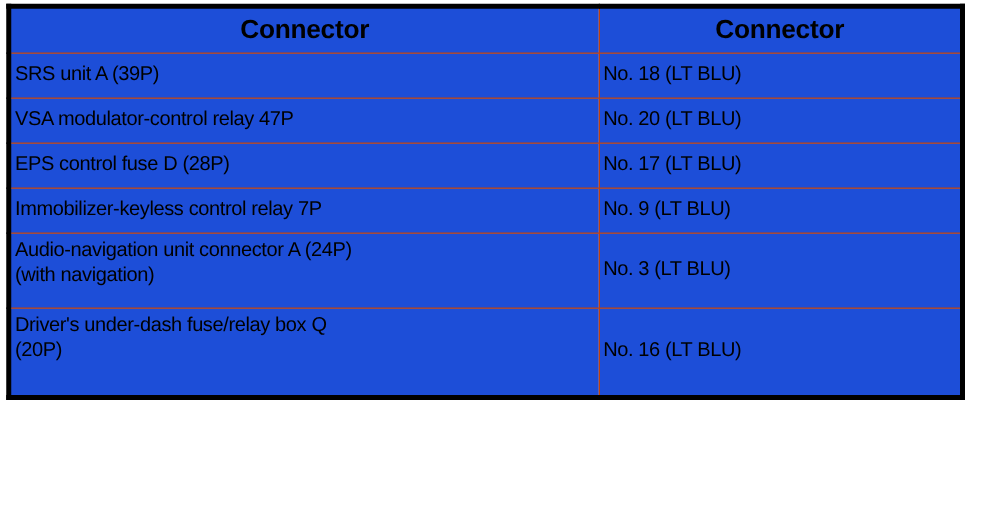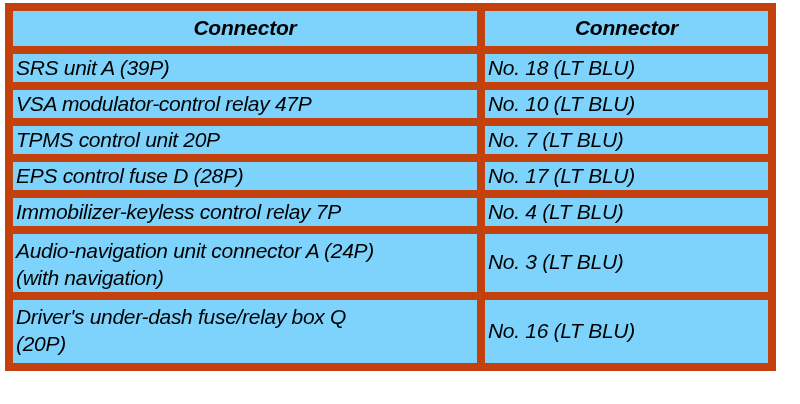--- a/index.html
+++ b/index.html
@@ -36,40 +36,39 @@
   table.spec-table col.col-connector { width: 472px; }
   table.spec-table col.col-terminal  { width: 291px; }
 
   
   table.spec-table {
     border: 4px solid #000000;
   }
 
   table.spec-table th,
   table.spec-table td {
-    border: 8px solid #c2410c;
+    border: 1px solid #c2410c;
     padding: 0;
     vertical-align: middle;
-    background: #7dd3fc;
-    font-style: italic;
+    background: #1d4ed8;
   }
 
   
   thead th {
     height: 35px;
     font-size: 21px;
     font-weight: bold;
     text-align: center;
     letter-spacing: -0.2px;
     line-height: 1.05;
   }
 
   
   tbody td {
-    font-size: 21px;
+    font-size: 16px;
     font-weight: normal;
     text-align: left;
     letter-spacing: -0.3px;
     line-height: 1.28;
   }
 
   tbody tr { height: 36px; }
   tbody tr.tall-row { height: 60px; }
   tbody tr.tall-row-last { height: 71px; }
 
@@ -126,48 +125,40 @@
         <td class="terminal-cell">
           <span class="cell-text">No. 18 (LT BLU)</span>
         </td>
       </tr>
 
       <tr>
         <td class="connector-cell">
           <span class="cell-text">VSA modulator-control relay 47P</span>
         </td>
         <td class="terminal-cell">
-          <span class="cell-text">No. 10 (LT BLU)</span>
+          <span class="cell-text">No. 20 (LT BLU)</span>
         </td>
       </tr>
 
-      <tr>
-        <td class="connector-cell">
-          <span class="cell-text">TPMS control unit 20P</span>
-        </td>
-        <td class="terminal-cell">
-          <span class="cell-text">No. 7 (LT BLU)</span>
-        </td>
-      </tr>
 
       <tr>
         <td class="connector-cell">
           <span class="cell-text">EPS control fuse D (28P)</span>
         </td>
         <td class="terminal-cell">
           <span class="cell-text">No. 17 (LT BLU)</span>
         </td>
       </tr>
 
       <tr>
         <td class="connector-cell">
           <span class="cell-text">Immobilizer-keyless control relay 7P</span>
         </td>
         <td class="terminal-cell">
-          <span class="cell-text">No. 4 (LT BLU)</span>
+          <span class="cell-text">No. 9 (LT BLU)</span>
         </td>
       </tr>
 
 
       <tr class="tall-row">
         <td class="connector-cell">
           <span class="cell-text">Audio-navigation unit connector A (24P)
 (with navigation)</span>
         </td>
         <td class="terminal-cell">

